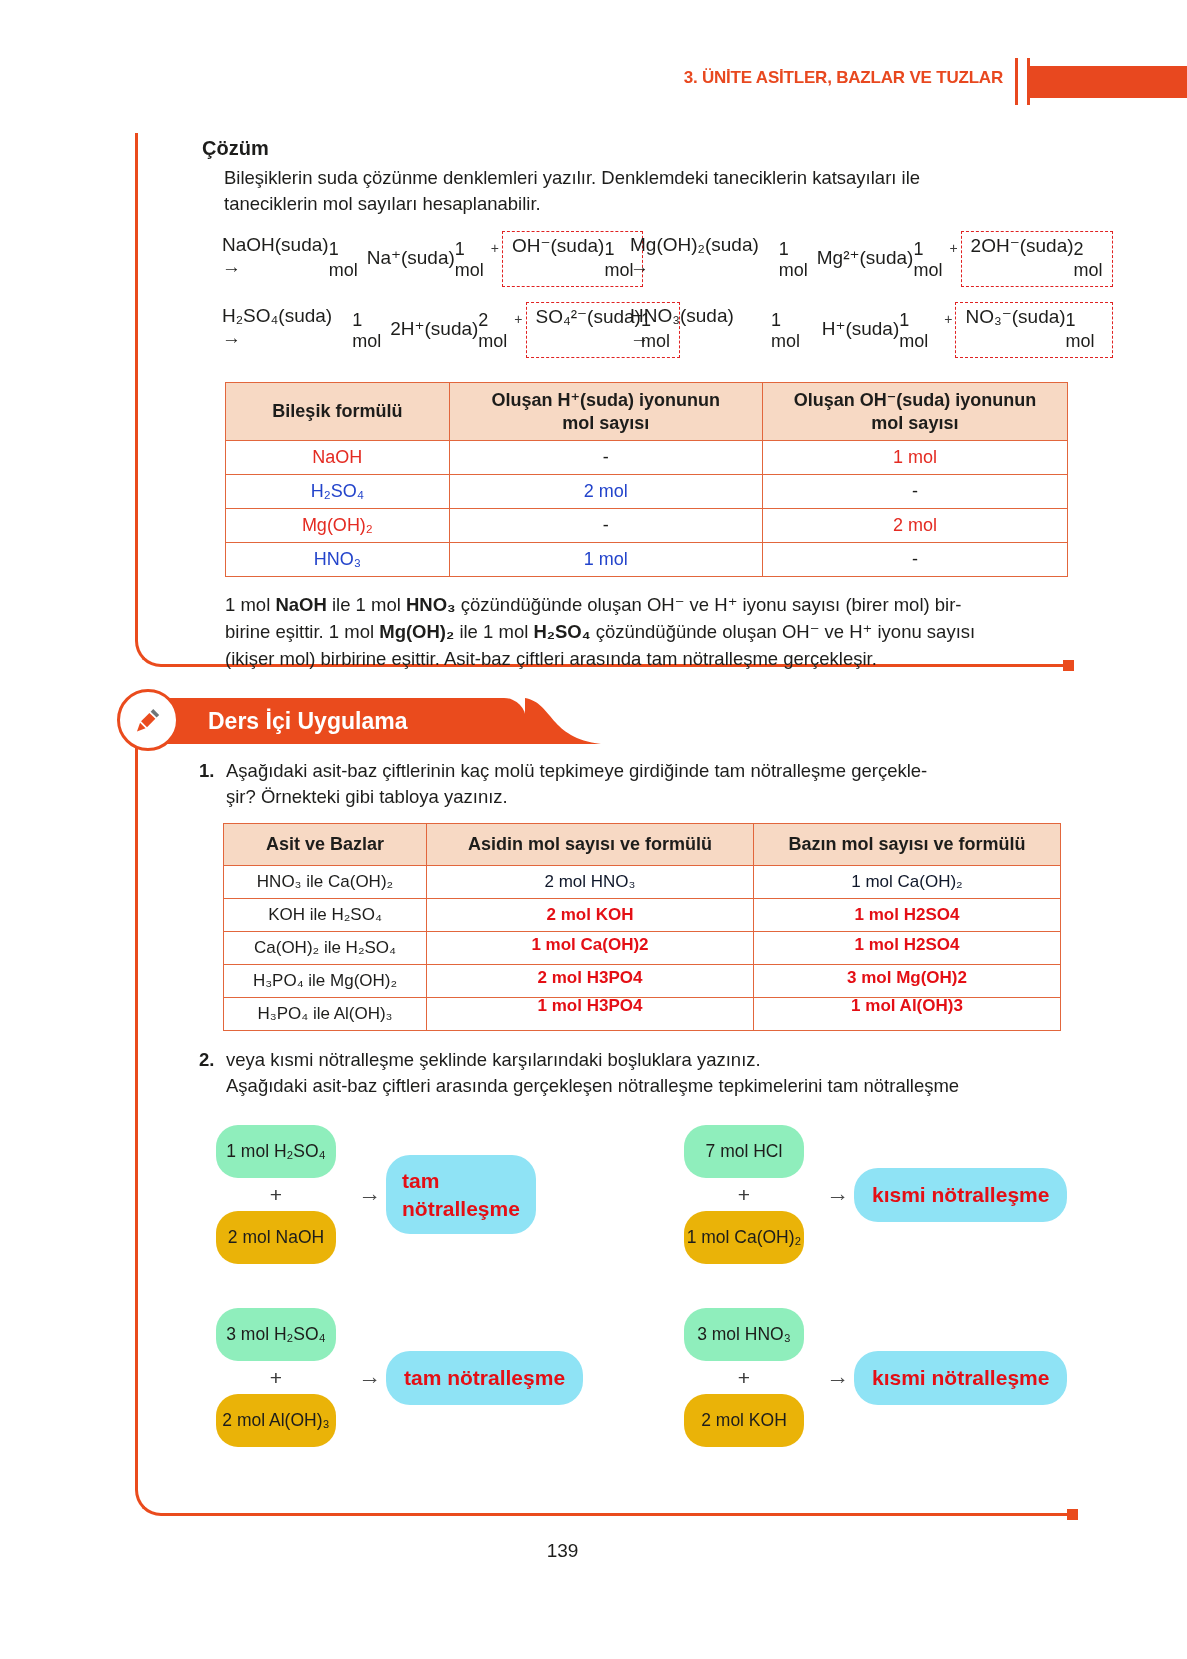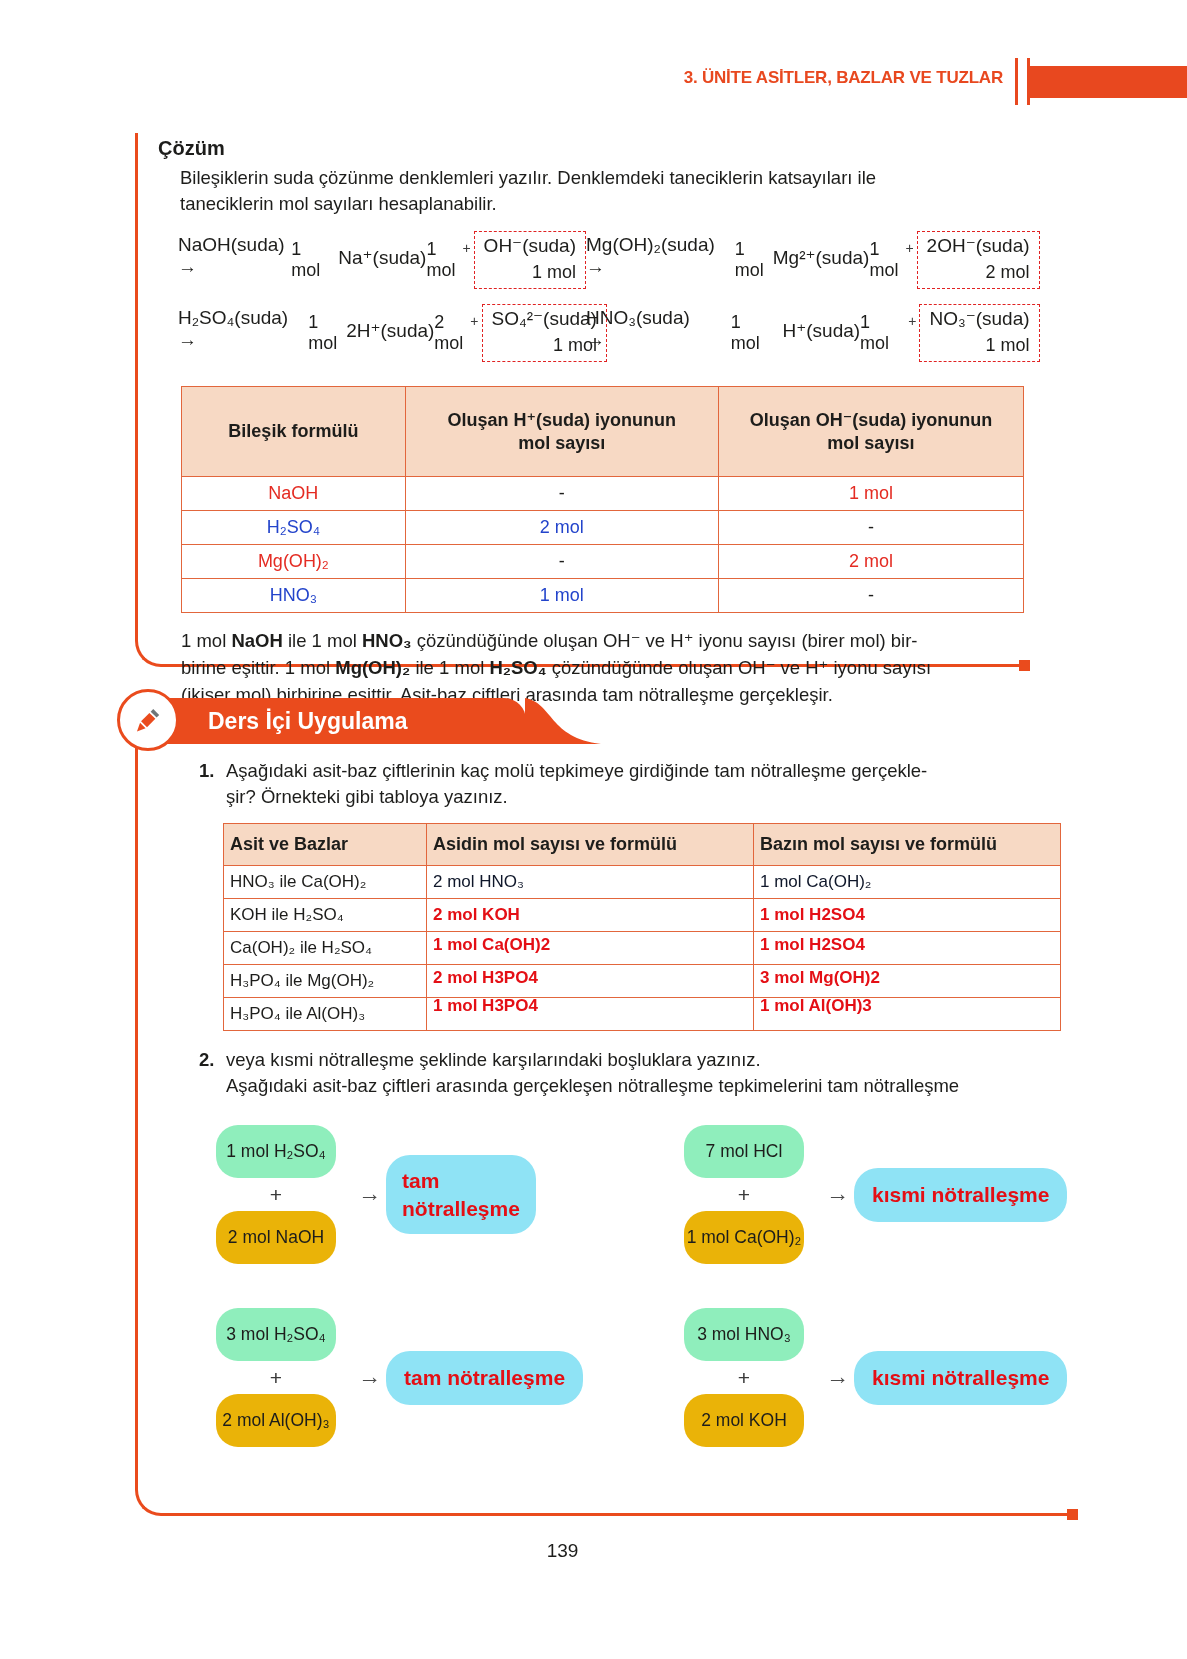--- a/index.html
+++ b/index.html
@@ -24,47 +24,47 @@
   
   .section{
     position:absolute;left:135px;width:886px;
     border-left:3px solid #ea4b1d;border-bottom:3px solid #ea4b1d;
     border-bottom-left-radius:26px;
   }
   .section::after{
     content:"";position:absolute;right:-6px;bottom:-7px;
     width:11px;height:11px;background:#ea4b1d;
   }
-  #solution-section{top:133px;height:531px;}
+  #solution-section{top:133px;height:531px;padding-left:44px;}
   #activity-section{top:700px;height:813px;padding-left:48px;}
   
   .sol-heading{font-size:20px;font-weight:bold;margin:4px 0 5px 20px;}
   .sol-intro{margin:0 0 0 42px;font-size:18.5px;line-height:1.38;width:810px;}
   .equations{
     display:grid;grid-template-columns:408px 1fr;row-gap:18px;
     margin:18px 0 0 40px;font-size:19px;
   }
   .eq{display:flex;align-items:flex-start;}
   .eq-col{display:flex;flex-direction:row;}
   .eq-col.center{align-items:center;margin-left:9px;margin-right:4px;}
   .eq .mol{margin-top:5px;font-size:18px;}
   .eq:nth-child(n+2) .eq-col:first-child .mol{padding-left:20px;}
   .eq-plus{font-size:14px;color:#3a3a3a;padding:6px 3px 0 3px;}
   .ion-box{
     border:1.6px dashed #e02222;padding:2px 9px 5px 9px;
-    display:flex;flex-direction:column;align-items:flex-end;margin-top:-3px;
+    display:flex;align-items:flex-start;margin-top:-3px;
   }
   .sol-table{border-collapse:collapse;margin:24px 0 0 43px;}
   .sol-table th,.sol-table td{border:1.5px solid #e2663c;text-align:center;}
   .sol-table th{
     background:#f7d9c4;font-size:18px;font-weight:bold;padding:6px 8px;line-height:1.25;
   }
   .sol-table td{font-size:18px;padding:5px 8px;height:23px;}
   .sol-table .c1{width:208px;} .sol-table .c2{width:298px;} .sol-table .c3{width:290px;}
-  .th-inner{max-width:245px;margin:16px auto;}
+  .th-inner{max-width:245px;margin:0 auto;}
   .red{color:#e42b22;} .blue{color:#2344cb;}
   .note{margin:15px 0 0 43px;font-size:18.5px;line-height:1.45;width:850px;}
   
   .banner{position:absolute;top:-2px;left:12px;height:46px;}
   .banner-rect{
     position:absolute;left:0;top:0;width:376px;height:46px;background:#ea4b1d;
     border-radius:8px 22px 0 8px;
   }
   .banner-tail{position:absolute;left:375px;top:0;}
   .banner-label{
@@ -74,21 +74,21 @@
   .banner-circle{
     position:absolute;left:-33px;top:-9px;width:56px;height:56px;border-radius:50%;
     background:#ffffff;border:3.5px solid #ea4b1d;
     display:flex;align-items:center;justify-content:center;z-index:2;
   }
   
   .question{display:flex;margin:0 0 0 13px;font-size:18.5px;line-height:1.42;}
   .q-num{font-weight:bold;width:27px;flex:none;}
   .q1{margin-top:58px;}
   .act-table{border-collapse:collapse;margin:12px 0 0 37px;}
-  .act-table th,.act-table td{border:1.5px solid #e2663c;text-align:left;}
+  .act-table th,.act-table td{border:1.5px solid #e2663c;text-align:center;}
   .act-table th{background:#f7d9c4;font-size:18px;font-weight:bold;padding:10px 6px;}
   .act-table td{font-size:17px;padding:3px 6px;height:26px;}
   .act-table .c1{width:190px;} .act-table .c2{width:314px;} .act-table .c3{width:294px;}
   .example{color:#0f172a;font-size:17px;}
   .answer{color:#e40f15;font-weight:bold;font-size:20px;}
   .answer.up1{position:relative;top:-3px;}
   .answer.up2{position:relative;top:-8px;}
   .q2{margin-top:16px;}
   
   .pairs{

